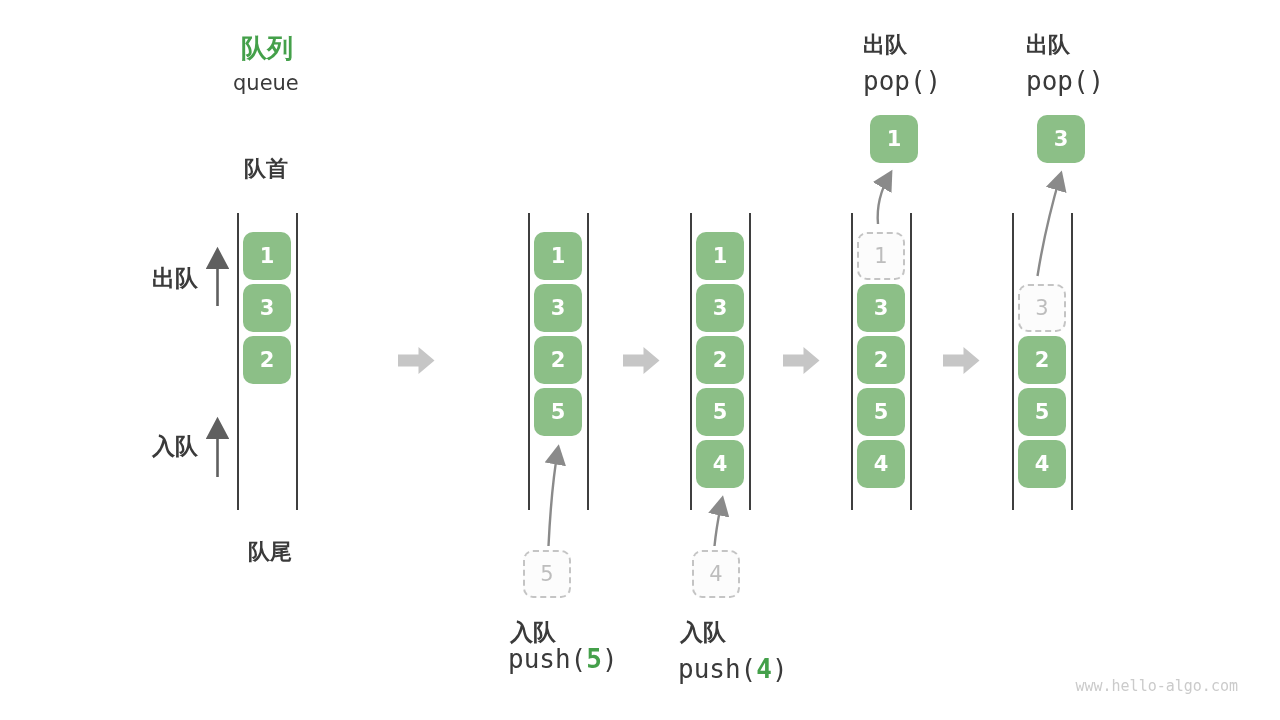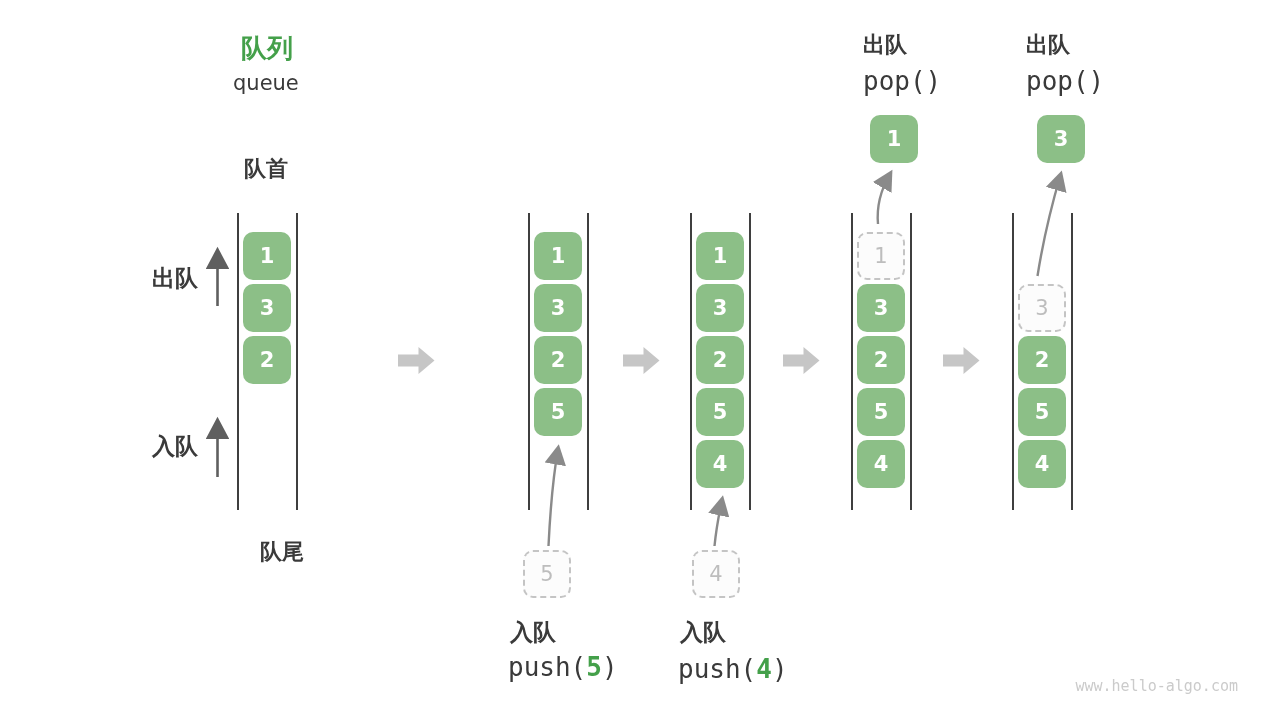--- a/index.html
+++ b/index.html
@@ -61,21 +61,21 @@
 </style>
 </head>
 <body>
 
 <div id="canvas">
 
   <div class="abs title-zh" style="left:241px;top:34px;">队列</div>
   <div class="abs title-en" style="left:233px;top:72px;">queue</div>
 
   <div class="abs zh" style="left:244px;top:157px;font-size:22px;">队首</div>
-  <div class="abs zh" style="left:260px;top:540px;font-size:22px;">队尾</div>
+  <div class="abs zh" style="left:248px;top:540px;font-size:22px;">队尾</div>
 
   <div class="abs zh" style="left:152px;top:266px;">出队</div>
   <div class="abs zh" style="left:152px;top:434px;">入队</div>
 
   <div class="queue" style="left:237px;">
     <div class="wall left"></div>
     <div class="wall right"></div>
   <div class="cell" style="top: 19px;">1</div>
       <div class="cell" style="top: 71px;">3</div>
       <div class="cell" style="top: 123px;">2</div>
@@ -116,21 +116,21 @@
     </div>
 
   <div class="loose-cell ghost" style="left:523px;top:550px;">5</div>
   <div class="loose-cell ghost" style="left:692px;top:550px;">4</div>
 
   <div class="loose-cell" style="left:870px;top:115px;">1</div>
   <div class="loose-cell" style="left:1037px;top:115px;">3</div>
 
   <div class="abs" style="left:510px;top:620px;">
     <div class="zh">入队</div>
-    <div class="code" style="margin-top:8px;margin-left:-2px;"><span>push(</span><span class="accent">5</span><span>)</span></div>
+    <div class="code" style="margin-top:0;margin-left:-2px;"><span>push(</span><span class="accent">5</span><span>)</span></div>
   </div>
   <div class="abs" style="left:680px;top:620px;">
     <div class="zh">入队</div>
     <div class="code" style="margin-top:10px;margin-left:-2px;"><span>push(</span><span class="accent">4</span><span>)</span></div>
   </div>
 
   <div class="abs" style="left:863px;top:33px;">
     <div class="zh" style="font-size:22px;font-weight:600;">出队</div>
     <div class="code" style="margin-top:10px;">pop()</div>
   </div>

